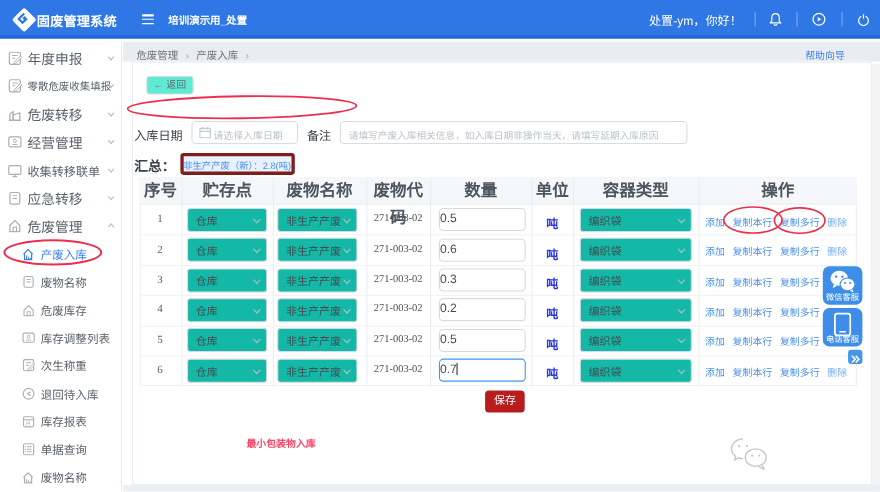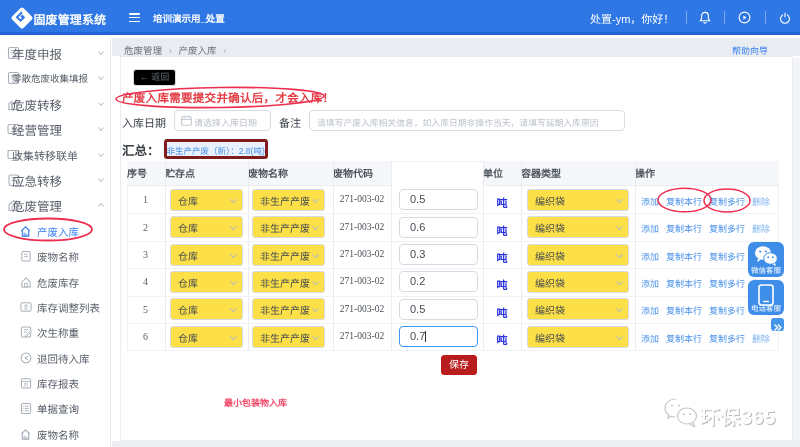--- a/index.html
+++ b/index.html
@@ -12,57 +12,57 @@
   .topbar { left:0; top:0; width:800px; height:35px; background:#2e77e5; border-bottom:3px solid #2263d8; }
   .logo-txt { left:33.5px; top:10px; color:#fff; font-size:12px; font-weight:bold; letter-spacing:0.1px; }
   .burger { left:129px; top:13px; width:11px; height:10px; }
   .burger div { height:1.7px; background:#fff; margin-bottom:2.1px; border-radius:1px; }
   .tabname { left:153px; top:10.5px; color:#fff; font-size:9.5px; font-weight:bold; }
   .hello { left:590px; top:10px; color:#fff; font-size:11px; }
   .hsep { top:11px; width:1px; height:13px; background:#7fa9ee; }
   
   .sidebar { left:0; top:38px; width:111px; height:409px; background:#fff; border-right:1px solid #e8ebee; }
   .s-item { position:absolute; left:0; width:110px; height:25px; overflow:hidden; }
-  .s-item .txt { position:absolute; left:12px; top:50%; transform:translateY(-50%); font-size:12.5px; color:#5a616b; white-space:nowrap; }
+  .s-item .txt { position:absolute; left:25px; top:50%; transform:translateY(-50%); font-size:12.5px; color:#5a616b; white-space:nowrap; }
   .s-item .txt.small { font-size:9.5px; }
   .s-item .txt.mid { font-size:11px; }
   .s-item.sub .txt { left:37px; font-size:10.5px; }
   .s-item .ic { position:absolute; left:7px; top:50%; transform:translateY(-50%); width:13px; height:13px; }
   .s-item.sub .ic { left:20px; width:12px; height:12px; }
   .s-item .chev { position:absolute; right:5px; top:50%; transform:translateY(-50%); width:8px; height:8px; }
   .s-item.active .txt { color:#3a7ff0; }
   
   .crumbbar { left:112px; top:38px; width:688px; height:17.5px; background:#e9edf1; }
   .crumb { left:124px; top:43px; font-size:9.5px; color:#6b727b; }
   .crumb .sep { color:#a8aeb6; margin:0 4px; }
   .helplink { left:732px; top:43.5px; font-size:9px; color:#3a82f0; }
   
   .mainbg { left:793px; top:58px; width:7px; height:389px; background:#f2f4f6; }
   .card { left:120px; top:55.5px; width:673px; height:385.5px; background:#fff; border:1px solid #e9ecf0; }
   
-  .backbtn { left:133px; top:69px; width:43px; height:17px; background:#000000; border:1px solid #d9dde2; border-radius:3px; color:#636b74; font-size:9px; text-align:center; line-height:15px; }
+  .backbtn { left:133px; top:69px; width:43px; height:17px; background:#5eead4; border:1px solid #d9dde2; border-radius:3px; color:#636b74; font-size:9px; text-align:center; line-height:15px; }
   
   .redline { left:122px; top:89px; font-size:11.5px; font-weight:bold; color:#e23b44; letter-spacing:0.3px; }
   
   .flabel { font-size:11px; color:#3c434b; }
   .input { background:#fff; border:1px solid #d9dde3; border-radius:4px; }
   .ph { color:#bcc2cc; font-size:9.5px; white-space:nowrap; overflow:hidden; }
   
   .sumlabel { left:122px; top:140px; font-size:12.5px; font-weight:bold; color:#3a4046; }
   .sumtag { left:163.5px; top:138.5px; width:104px; height:20px; background:#e8f1fd; border:3px solid #7f1d1d; border-radius:3px; color:#4a90e8; font-size:8.5px; text-align:center; line-height:18.5px; white-space:nowrap; overflow:hidden; }
   
   .tbl { left:127px; top:161px; width:652px; height:189.5px; border:1px solid #edf0f4; border-top:1px solid #edf0f4; }
-  .th { position:absolute; top:161px; height:25px; background:#f5f7fa; font-size:10px; font-weight:bold; color:#4f565e; line-height:25px; border-bottom:1px solid #e9edf2; }
+  .th { position:absolute; top:161px; height:25px; background:#f5f7fa; font-size:15px; font-weight:bold; color:#4f565e; text-align:center; line-height:25px; border-bottom:1px solid #e9edf2; }
   .vline { position:absolute; width:1px; background:#e9edf2; top:161.5px; height:189px; }
   .hline { position:absolute; left:127px; width:652px; height:1px; background:#f0f2f6; }
   .cellnum { position:absolute; font-size:10px; color:#5a6168; text-align:center; width:37px; left:127px; font-family:"Liberation Serif", serif; }
-  .sel { position:absolute; height:22px; background:#fde047; border:1px solid #d7dbe1; border-radius:3px; font-size:10px; color:#454b52; }
+  .sel { position:absolute; height:22px; background:#14b8a6; border:1px solid #d7dbe1; border-radius:3px; font-size:10px; color:#454b52; }
   .sel .st { position:absolute; left:7px; top:50%; transform:translateY(-50%); white-space:nowrap; }
   .sel .sc { position:absolute; right:6px; top:50%; transform:translateY(-58%) rotate(45deg); width:5px; height:5px; border-right:1.2px solid #b6bcc6; border-bottom:1.2px solid #b6bcc6; }
-  .qty { position:absolute; left:399px; width:79px; height:21px; background:#fff; border:1px solid #d7dbe1; border-radius:4px; font-size:11px; color:#454b52; padding-left:10px; line-height:19px; }
+  .qty { position:absolute; left:399px; width:79px; height:21px; background:#fff; border:1px solid #d7dbe1; border-radius:4px; font-size:11px; color:#454b52; line-height:19px; }
   .code { position:absolute; left:333px; width:58px; font-size:9.5px; color:#4a5056; text-align:center; font-family:"Liberation Serif", serif; }
   .unit { position:absolute; left:483px; width:38px; font-size:11px; font-weight:bold; color:#2b35e0; text-align:center; }
   .ops { position:absolute; left:641px; font-size:9px; color:#4a92ea; white-space:nowrap; }
   .ops span { margin-right:7px;text-align:center; }
   .ops .del { color:#7ab0f0; margin-right:0; }
   
   .savebtn { left:441px; top:355px; width:36px; height:20px; background:#b91c1c; border-radius:3.5px; color:#fff; font-size:10px; text-align:center; line-height:20px; }
   .minpack { left:224px; top:396px; font-size:9px; color:#f34a6a;font-weight:bold; }
   
   .float1 { left:748px; top:242px; width:36px; height:35px; background:#3e8ee9; border-radius:6px; }
@@ -269,21 +269,20 @@
     </div>
 
   <div class="abs crumbbar"></div>
   <div class="abs crumb">危废管理 <span class="sep">›</span> 产废入库 <span class="sep">›</span></div>
   <div class="abs helplink">帮助向导</div>
 
   <div class="abs mainbg"></div>
   <div class="abs botband"></div>
   <div class="abs card"></div>
   <div class="abs backbtn">← 返回</div>
-  <div class="abs redline">产废入库需要提交并确认后，才会入库！</div>
   <svg class="abs" style="left:110px;top:80px;" width="230" height="34" viewBox="0 0 230 34">
     <ellipse cx="110" cy="17.5" rx="104" ry="10" fill="none" stroke="#ef2d4e" stroke-width="1.6" transform="rotate(-0.8 110 17.5)"></ellipse>
   </svg>
 
   <div class="abs flabel" style="left:122px;top:114px;">入库日期</div>
   <div class="abs input" style="left:174px;top:110px;width:97px;height:21px;"></div>
   <svg class="abs" style="left:181px;top:115px;" width="11" height="11" viewBox="0 0 11 11">
     <rect x="0.7" y="1.7" width="9.6" height="8.6" rx="1" fill="none" stroke="#c3c9d2" stroke-width="1.1"></rect>
     <line x1="0.7" y1="4.4" x2="10.3" y2="4.4" stroke="#c3c9d2" stroke-width="1.1"></line>
     <line x1="3.2" y1="0.4" x2="3.2" y2="2.8" stroke="#c3c9d2" stroke-width="1.1"></line>
@@ -295,20 +294,21 @@
   <div class="abs ph" style="left:317px;top:115.5px;width:303px;font-size:8.8px;">请填写产废入库相关信息，如入库日期非操作当天，请填写延期入库原因</div>
 
   <div class="abs sumlabel">汇总：</div>
   <div class="abs sumtag">非生产产废（新）：2.8(吨)</div>
 
   <div class="abs tbl"></div>
   <div class="th" style="left:127px;width:38px;">序号</div>
   <div class="th" style="left:165px;width:83px;">贮存点</div>
   <div class="th" style="left:248px;width:85px;">废物名称</div>
   <div class="th" style="left:333px;width:58px;">废物代码</div>
+  <div class="th" style="left:391px;width:92px;">数量</div>
   <div class="th" style="left:483px;width:38px;">单位</div>
   <div class="th" style="left:521px;width:114px;">容器类型</div>
   <div class="th" style="left:635px;width:144px;">操作</div>
   <div class="vline" style="left:164.5px;"></div>
   <div class="vline" style="left:248px;"></div>
   <div class="vline" style="left:333px;"></div>
   <div class="vline" style="left:391px;"></div>
   <div class="vline" style="left:483px;"></div>
   <div class="vline" style="left:521px;"></div>
   <div class="vline" style="left:635px;"></div>
@@ -432,21 +432,20 @@
 
   <svg class="abs" style="left:662px;top:397px;" width="42" height="34" viewBox="0 0 42 34">
     <path d="M13.5 2 C7.7 2 3 6 3 11 C3 13.8 4.5 16.3 6.8 17.9 L5.9 21 L9.6 19.2 C10.8 19.7 12.1 20 13.5 20" fill="none" stroke="#c6c6cc" stroke-width="1.2"></path>
     <circle cx="10" cy="8.6" r="1" fill="#c6c6cc"></circle>
     <circle cx="17" cy="8.6" r="1" fill="#c6c6cc"></circle>
     <ellipse cx="25" cy="19" rx="9.5" ry="8" fill="none" stroke="#c6c6cc" stroke-width="1.2"></ellipse>
     <path d="M31 25.5 L32.5 29.5 L27.5 27" fill="none" stroke="#c6c6cc" stroke-width="1.2"></path>
     <circle cx="21.8" cy="17.2" r="1" fill="#c6c6cc"></circle>
     <circle cx="28.2" cy="17.2" r="1" fill="#c6c6cc"></circle>
   </svg>
-  <div class="abs wmark">环保365</div>
 
   <div class="abs float1">
     <svg style="position:absolute;left:5px;top:3px;" width="26" height="22" viewBox="0 0 26 22">
       <ellipse cx="10" cy="8" rx="8" ry="6.8" fill="#fff"></ellipse>
       <path d="M5 13.5 L4 17 L8 14.8 Z" fill="#fff"></path>
       <circle cx="7.2" cy="6.5" r="1.1" fill="#3e8ee9"></circle>
       <circle cx="12.8" cy="6.5" r="1.1" fill="#3e8ee9"></circle>
       <ellipse cx="17.5" cy="13.5" rx="6.8" ry="5.8" fill="#fff" stroke="#3e8ee9" stroke-width="1"></ellipse>
       <path d="M22 18 L23 21 L19.5 19.3 Z" fill="#fff"></path>
       <circle cx="15.2" cy="12.2" r="0.95" fill="#3e8ee9"></circle>

